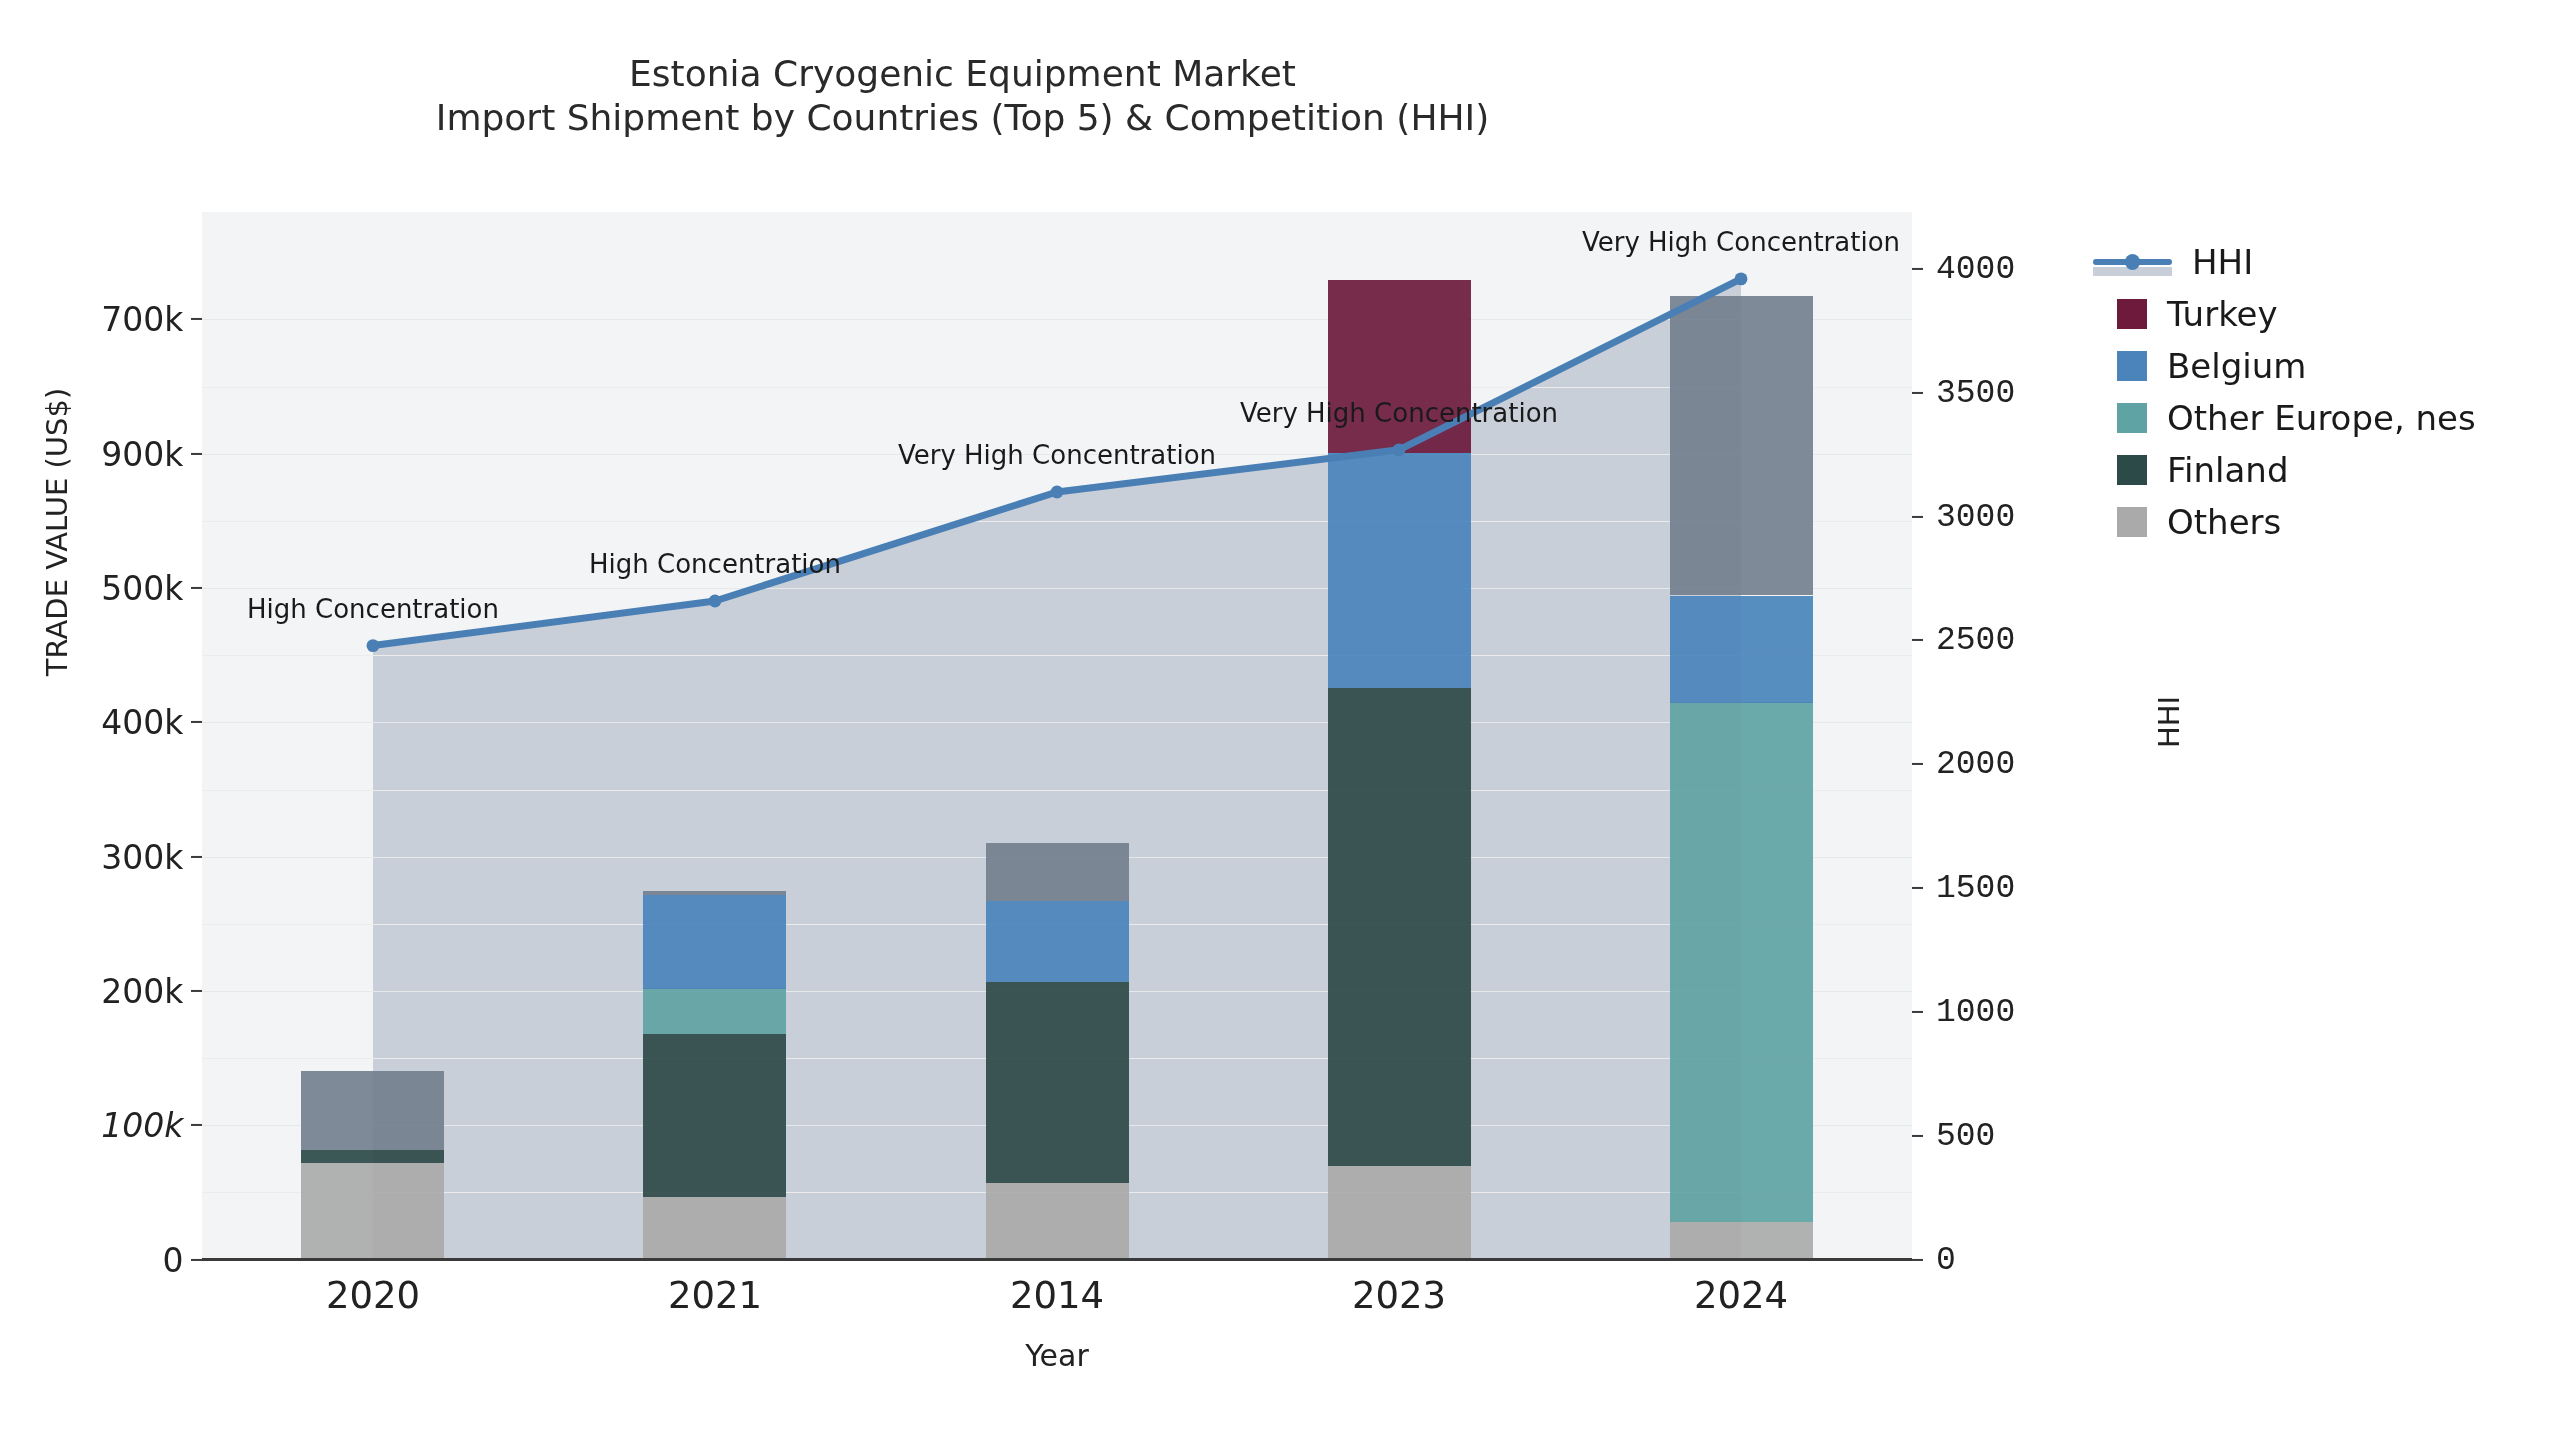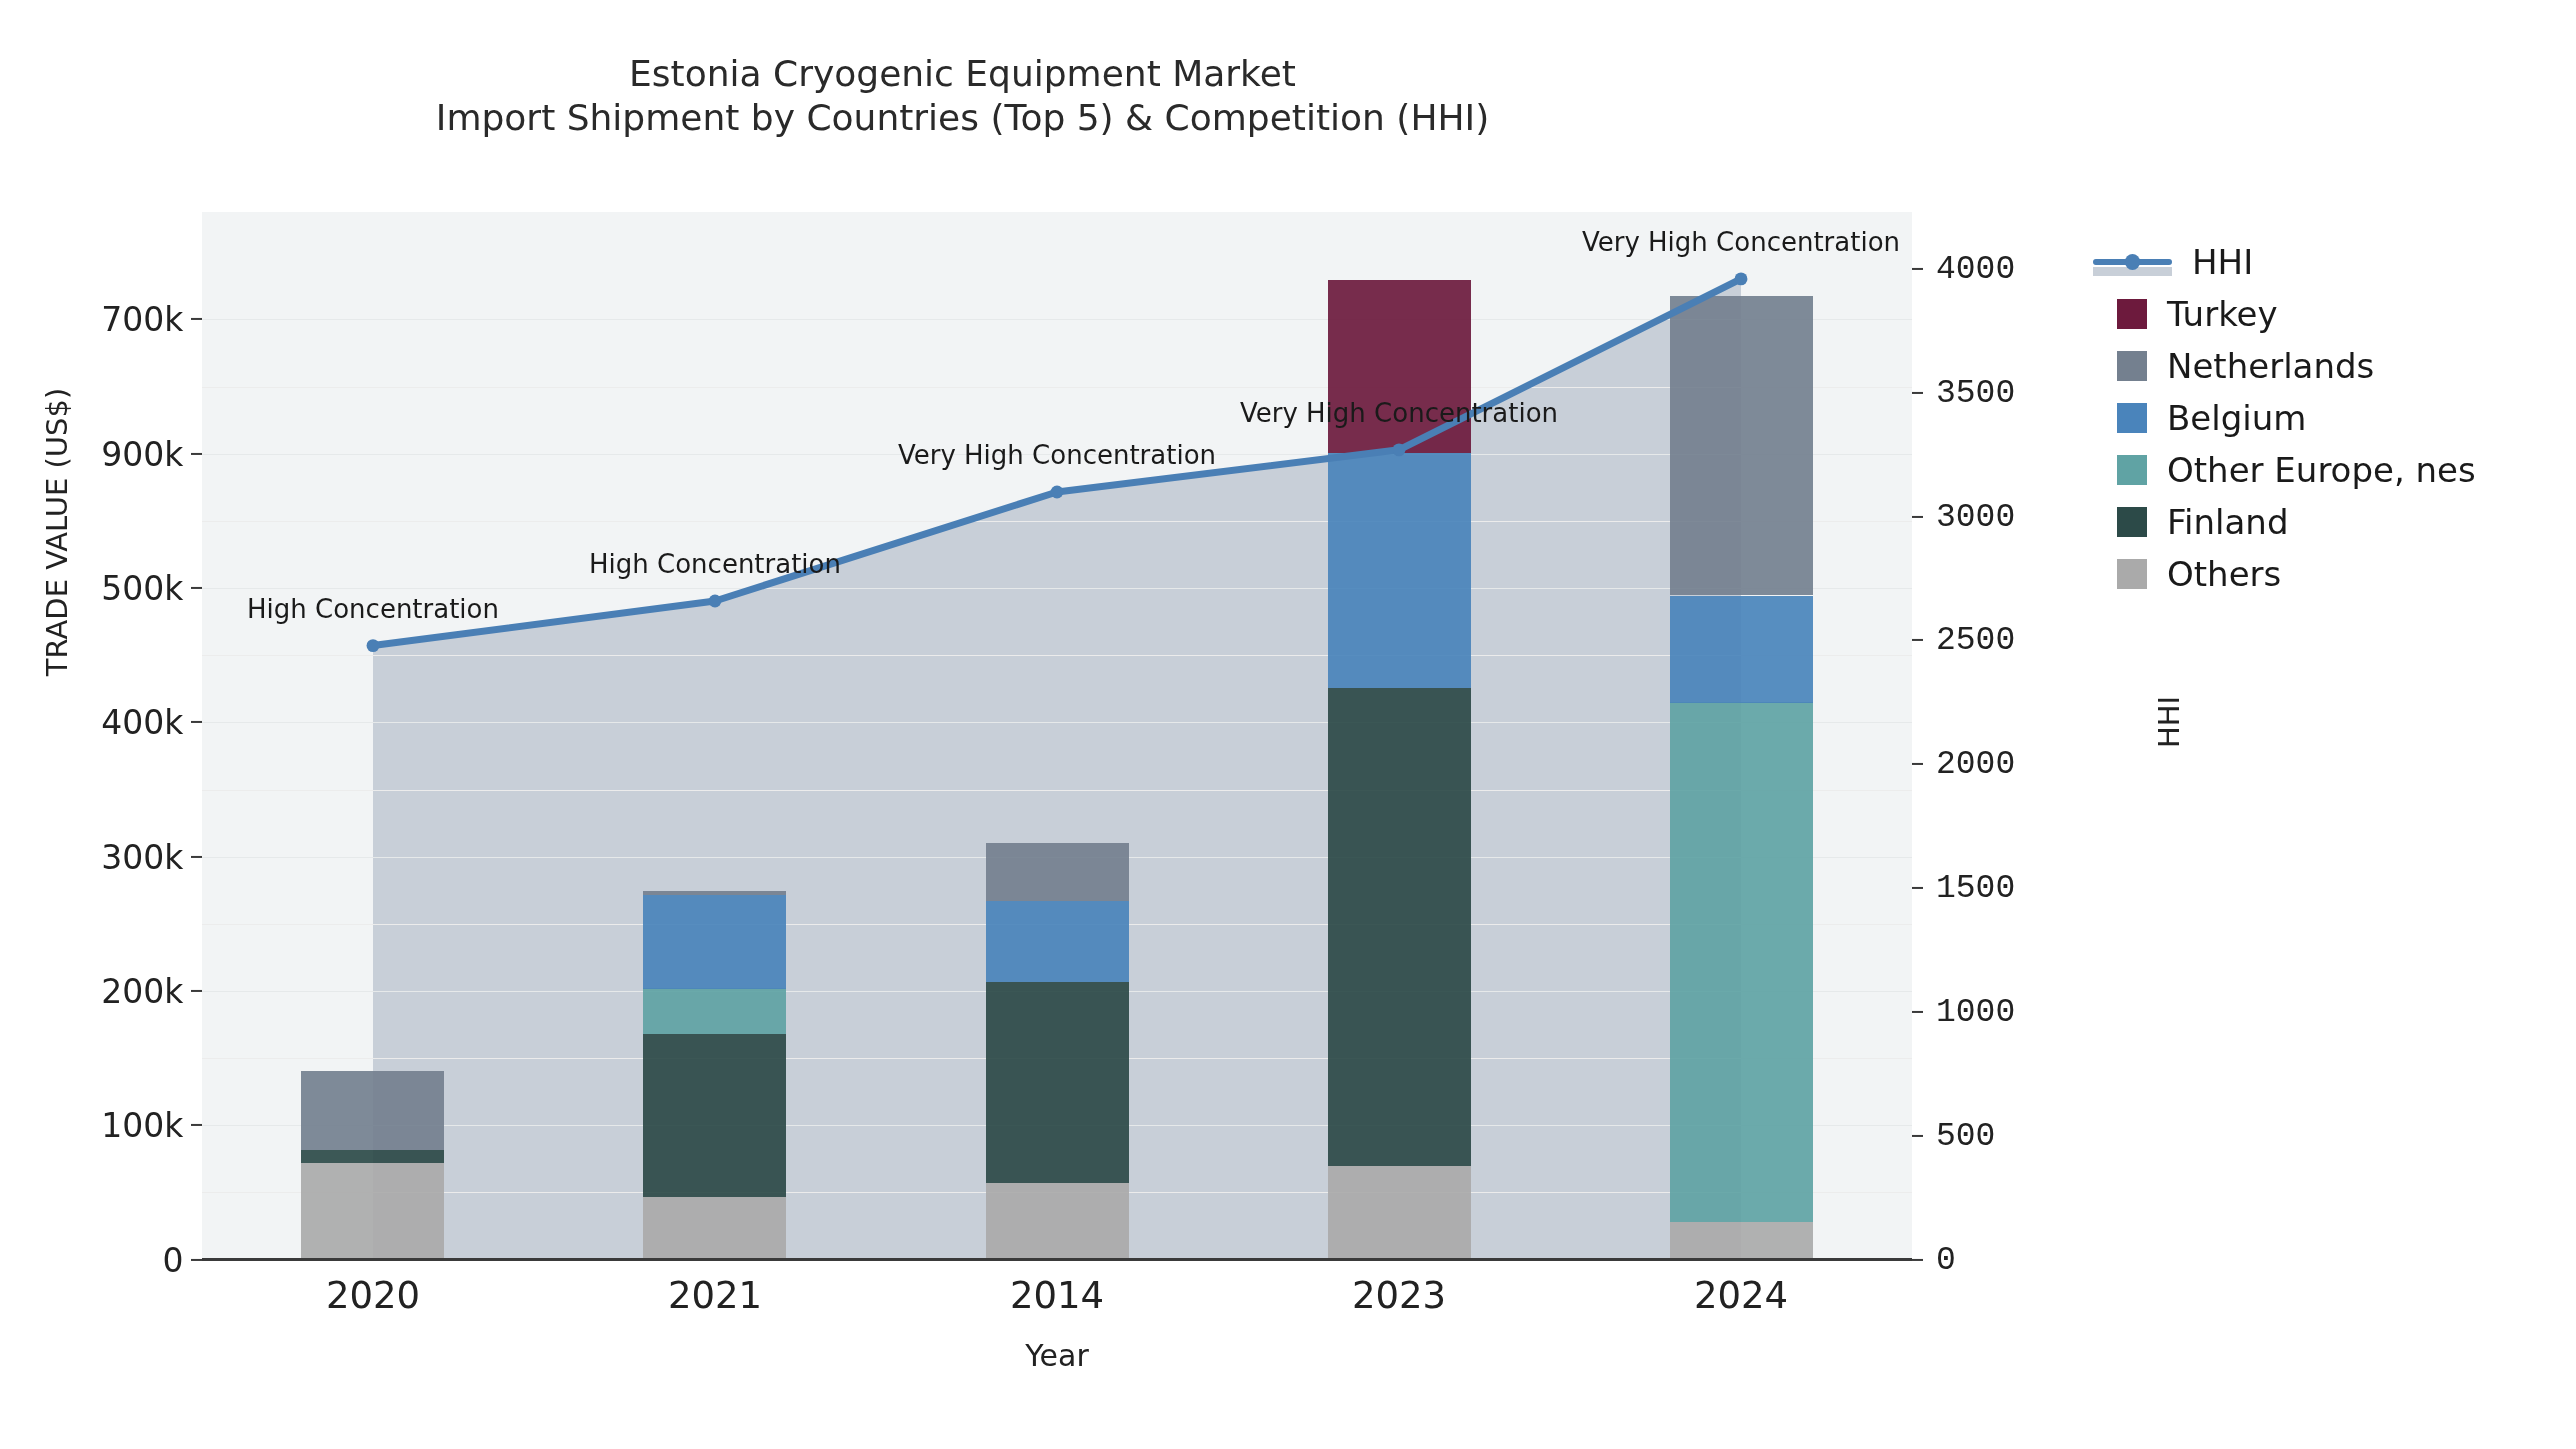--- a/index.html
+++ b/index.html
@@ -84,21 +84,21 @@
 <div id="figure">
 
   <div id="title-block">
     <span class="tline">Estonia Cryogenic Equipment Market</span>
     <span class="tline">Import Shipment by Countries (Top 5) &amp; Competition (HHI)</span>
   </div>
 
   <div id="yaxis-left">
       <div class="ytick-l" style="top: 1048px;">0</div>
       <div class="ytick-mark" style="top: 1048px;"></div>
-      <div class="ytick-l" style="top: 913px;">100k</div>
+      <div class="ytick-l" style="top: 913px; font-style: italic;">100k</div>
       <div class="ytick-mark" style="top: 913px;"></div>
       <div class="ytick-l" style="top: 779px;">200k</div>
       <div class="ytick-mark" style="top: 779px;"></div>
       <div class="ytick-l" style="top: 645px;">300k</div>
       <div class="ytick-mark" style="top: 645px;"></div>
       <div class="ytick-l" style="top: 510px;">400k</div>
       <div class="ytick-mark" style="top: 510px;"></div>
       <div class="ytick-l" style="top: 376px;">500k</div>
       <div class="ytick-mark" style="top: 376px;"></div>
       <div class="ytick-l" style="top: 242px;">900k</div>
@@ -199,24 +199,20 @@
           <div class="lbar" style="background: rgb(74, 127, 181);"></div>
           <div class="ldot" style="background: rgb(74, 127, 181);"></div>
         </div>
         <div class="legend-label">HHI</div>
       </div>
       <div class="legend-row">
         <div class="legend-swatch" style="background: rgb(109, 26, 61); margin-left: 24px;"></div>
         <div class="legend-label">Turkey</div>
       </div>
       <div class="legend-row">
-        <div class="legend-swatch" style="background: rgb(116, 128, 143); margin-left: 24px;"></div>
-        <div class="legend-label">Netherlands</div>
-      </div>
-      <div class="legend-row">
         <div class="legend-swatch" style="background: rgb(74, 132, 187); margin-left: 24px;"></div>
         <div class="legend-label">Belgium</div>
       </div>
       <div class="legend-row">
         <div class="legend-swatch" style="background: rgb(96, 163, 164); margin-left: 24px;"></div>
         <div class="legend-label">Other Europe, nes</div>
       </div>
       <div class="legend-row">
         <div class="legend-swatch" style="background: rgb(44, 74, 72); margin-left: 24px;"></div>
         <div class="legend-label">Finland</div>

